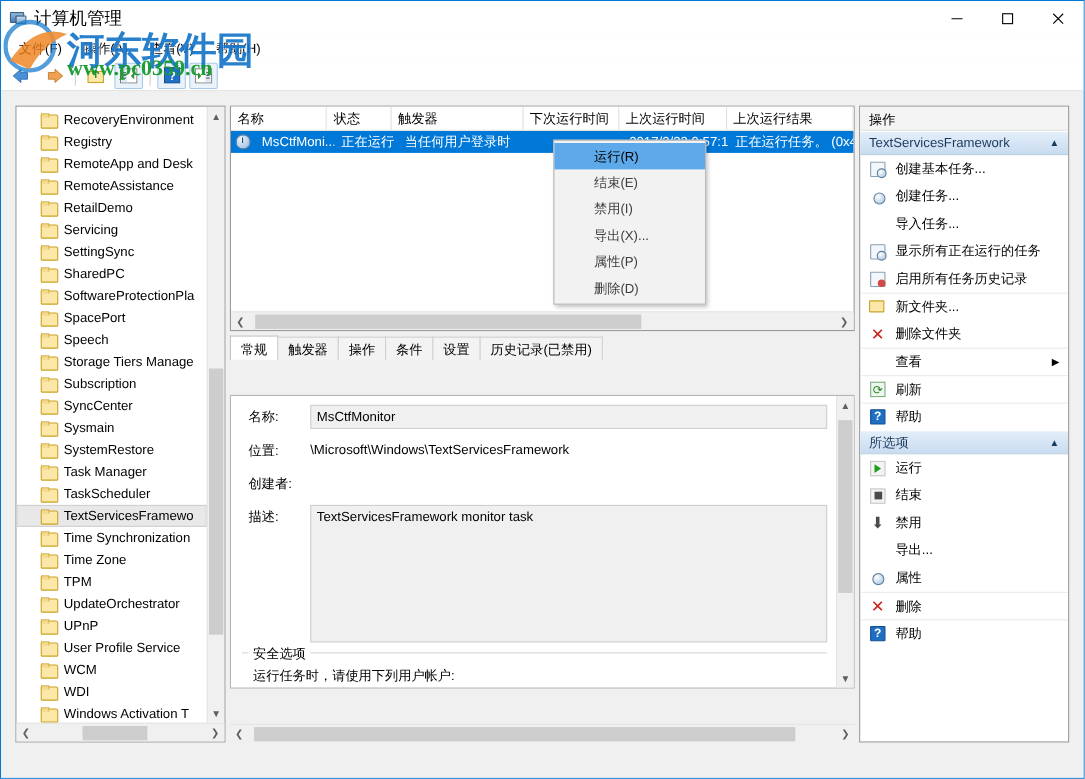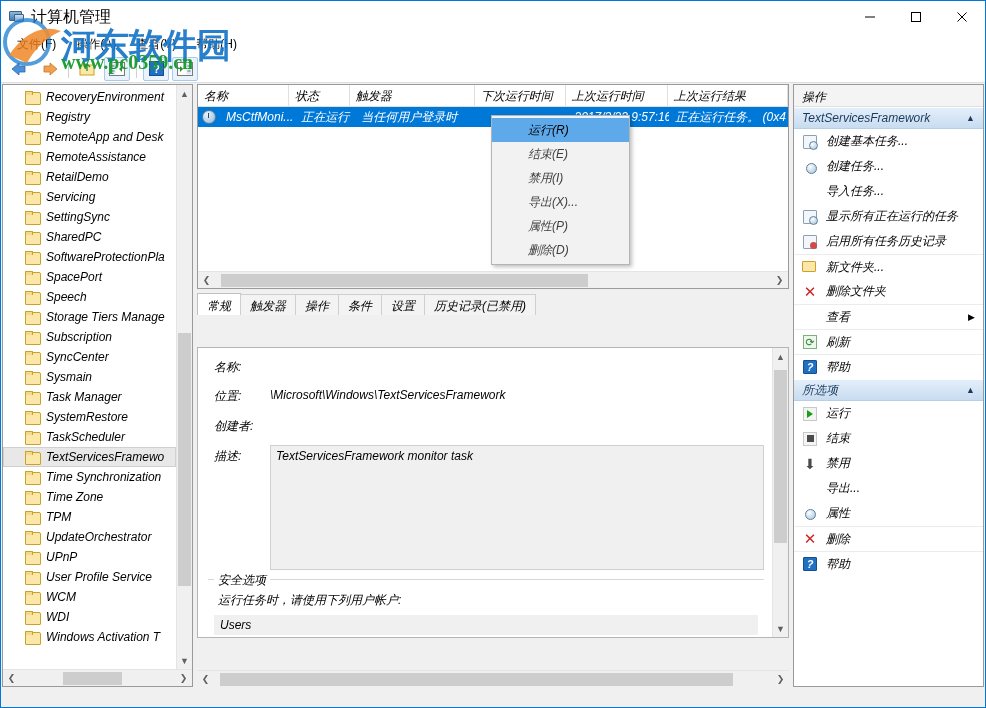--- a/index.html
+++ b/index.html
@@ -55,23 +55,22 @@
   .toolbar {
     height: 28px; background: #ffffff; display: flex; align-items: center;
     padding-left: 6px; gap: 3px; flex: 0 0 auto;
     border-bottom: 1px solid #dfdfdf;
   }
   .tb-btn { width: 26px; height: 24px; display: flex; align-items: center; justify-content: center; }
   .tb-sep { width: 1px; height: 18px; background: #d0d0d0; margin: 0 3px; }
   .tb-btn.framed { border: 1px solid #a9c9e8; background: #eaf2fb; border-radius: 2px; }
   
   .body {
-    flex: 1 1 auto; display: flex; background: #f0f0f0; padding: 0;
+    flex: 1 1 auto; display: flex; background: #f0f0f0; padding: 12px;
     min-height: 0;
-    font-style: italic;
   }
   
   .tree-pane {
     width: 191px; flex: 0 0 auto; display: flex; flex-direction: column;
     border: 1px solid #9a9a9a; background: #fff; margin: 1px 0 0 1px;
   }
   .tree-scroll {
     flex: 1 1 auto; position: relative; overflow: hidden; display: flex;
   }
   .tree-list { flex: 1 1 auto; padding-top: 2px; overflow: hidden; }
@@ -397,25 +396,25 @@
             <div class="tree-item">
               <span class="folder"></span>
               <span>SyncCenter</span>
             </div>
             <div class="tree-item">
               <span class="folder"></span>
               <span>Sysmain</span>
             </div>
             <div class="tree-item">
               <span class="folder"></span>
+              <span>SystemRestore</span>
+            </div>
+            <div class="tree-item">
+              <span class="folder"></span>
               <span>Task Manager</span>
-            </div>
-            <div class="tree-item">
-              <span class="folder"></span>
-              <span>SystemRestore</span>
             </div>
             <div class="tree-item">
               <span class="folder"></span>
               <span>TaskScheduler</span>
             </div>
             <div class="tree-item selected">
               <span class="folder"></span>
               <span>TextServicesFramewo</span>
             </div>
             <div class="tree-item">
@@ -519,20 +518,21 @@
             <div class="tab">操作</div>
             <div class="tab">条件</div>
             <div class="tab">设置</div>
             <div class="tab">历史记录(已禁用)</div>
           </div>
         <div class="detail-body">
           <div class="detail-content">
 
             <div class="field-row">
               <div class="field-label">名称:</div>
+              <div class="field-value">MsCtfMonitor</div>
             </div>
             <div class="field-row">
               <div class="field-label">位置:</div>
               <div class="field-value plain">\Microsoft\Windows\TextServicesFramework</div>
             </div>
             <div class="field-row">
               <div class="field-label">创建者:</div>
               <div class="field-value plain"></div>
             </div>
             <div class="field-row">

